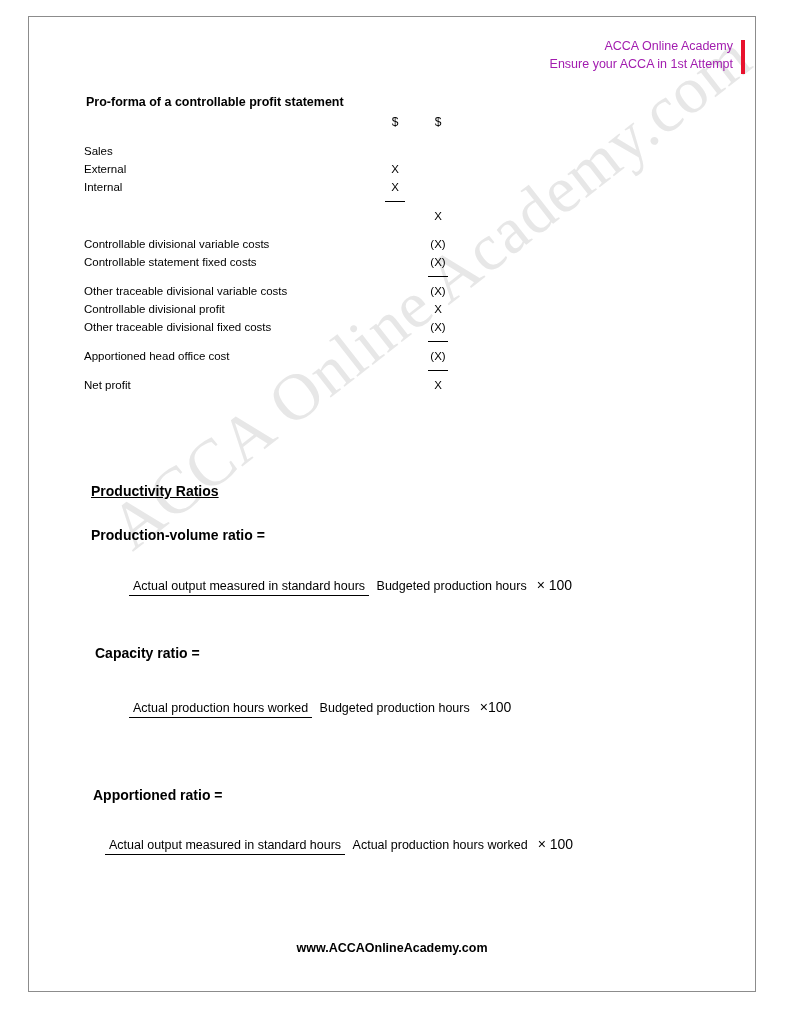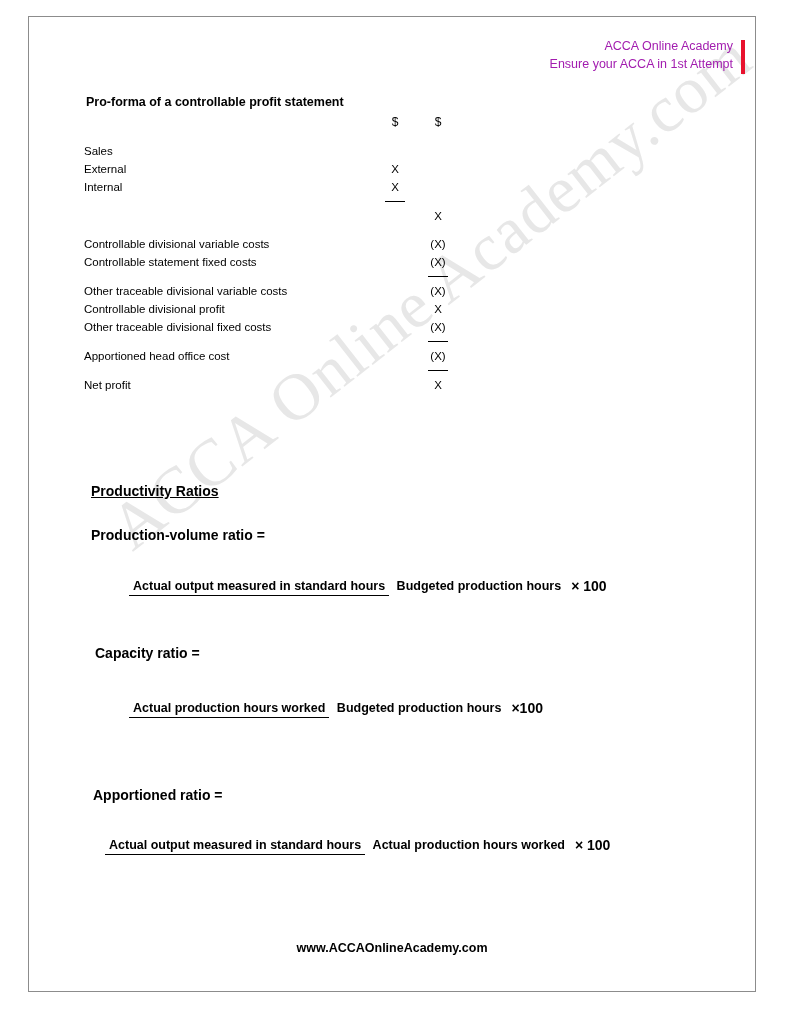--- a/index.html
+++ b/index.html
@@ -148,23 +148,22 @@
     left: 64px;
     top: 770px;
     font-size: 14px;
     font-weight: bold;
   }
 
   
   .frac {
     position: absolute;
     display: flex;
-    align-items: center;
+    align-items: flex-start;
     font-size: 12.5px;
-    font-weight: bold;
   }
   .frac .stack {
     display: inline-block;
     text-align: center;
   }
   .frac .num {
     padding: 0 4px 2px 4px;
     border-bottom: 1px solid #000;
     white-space: nowrap;
     line-height: 18px;

